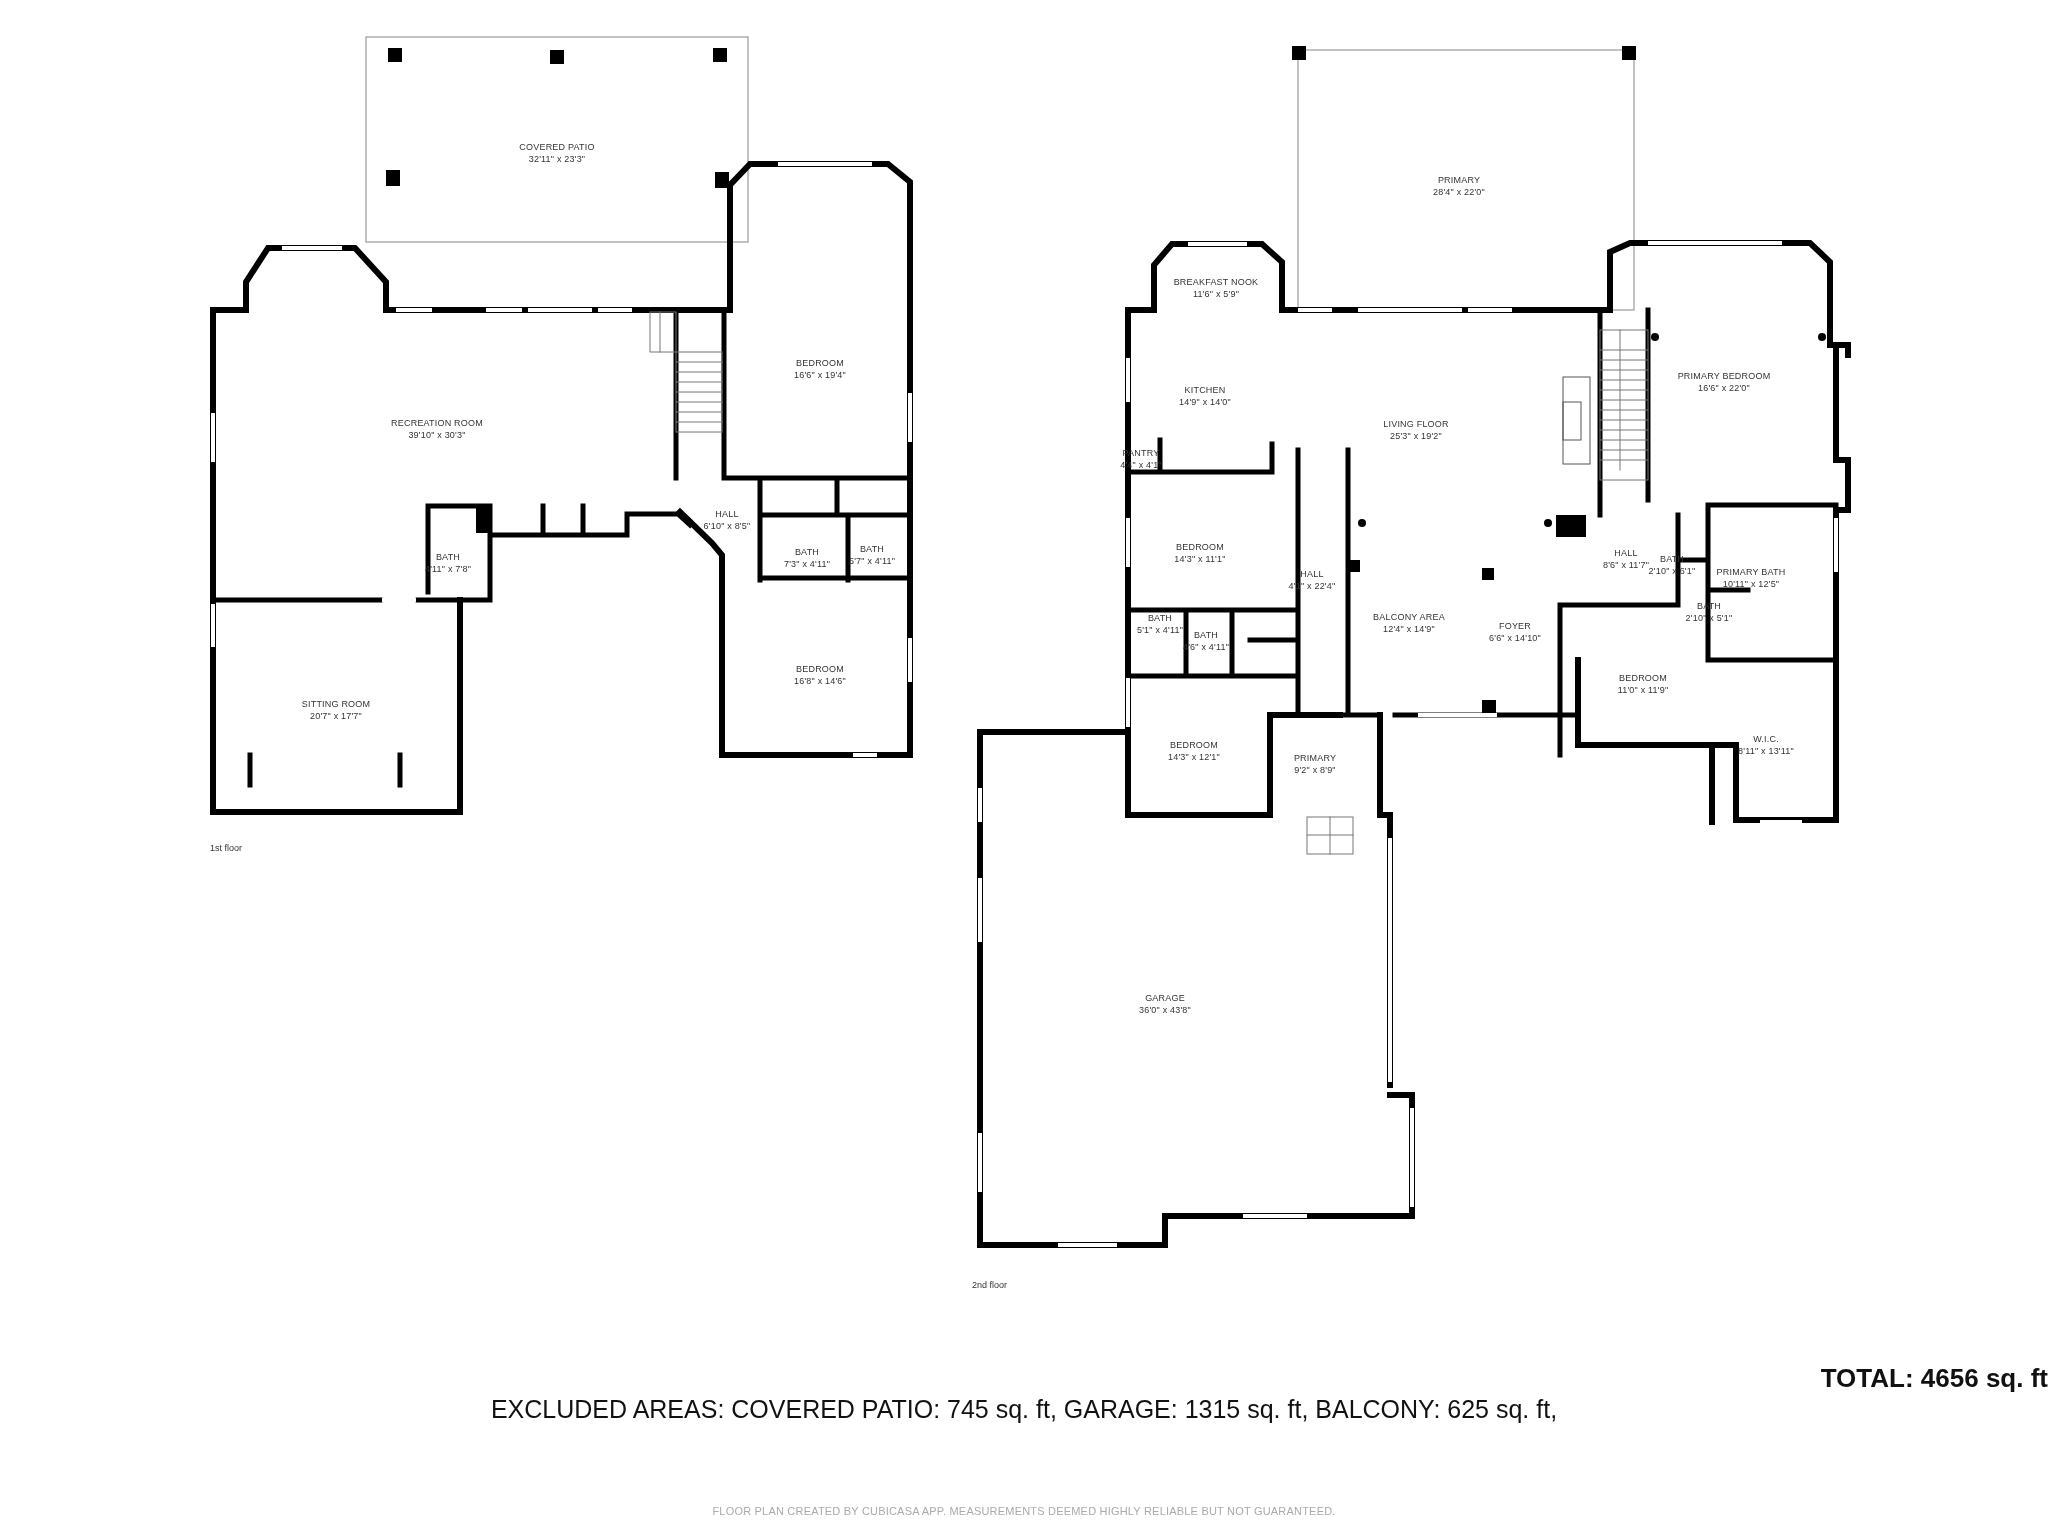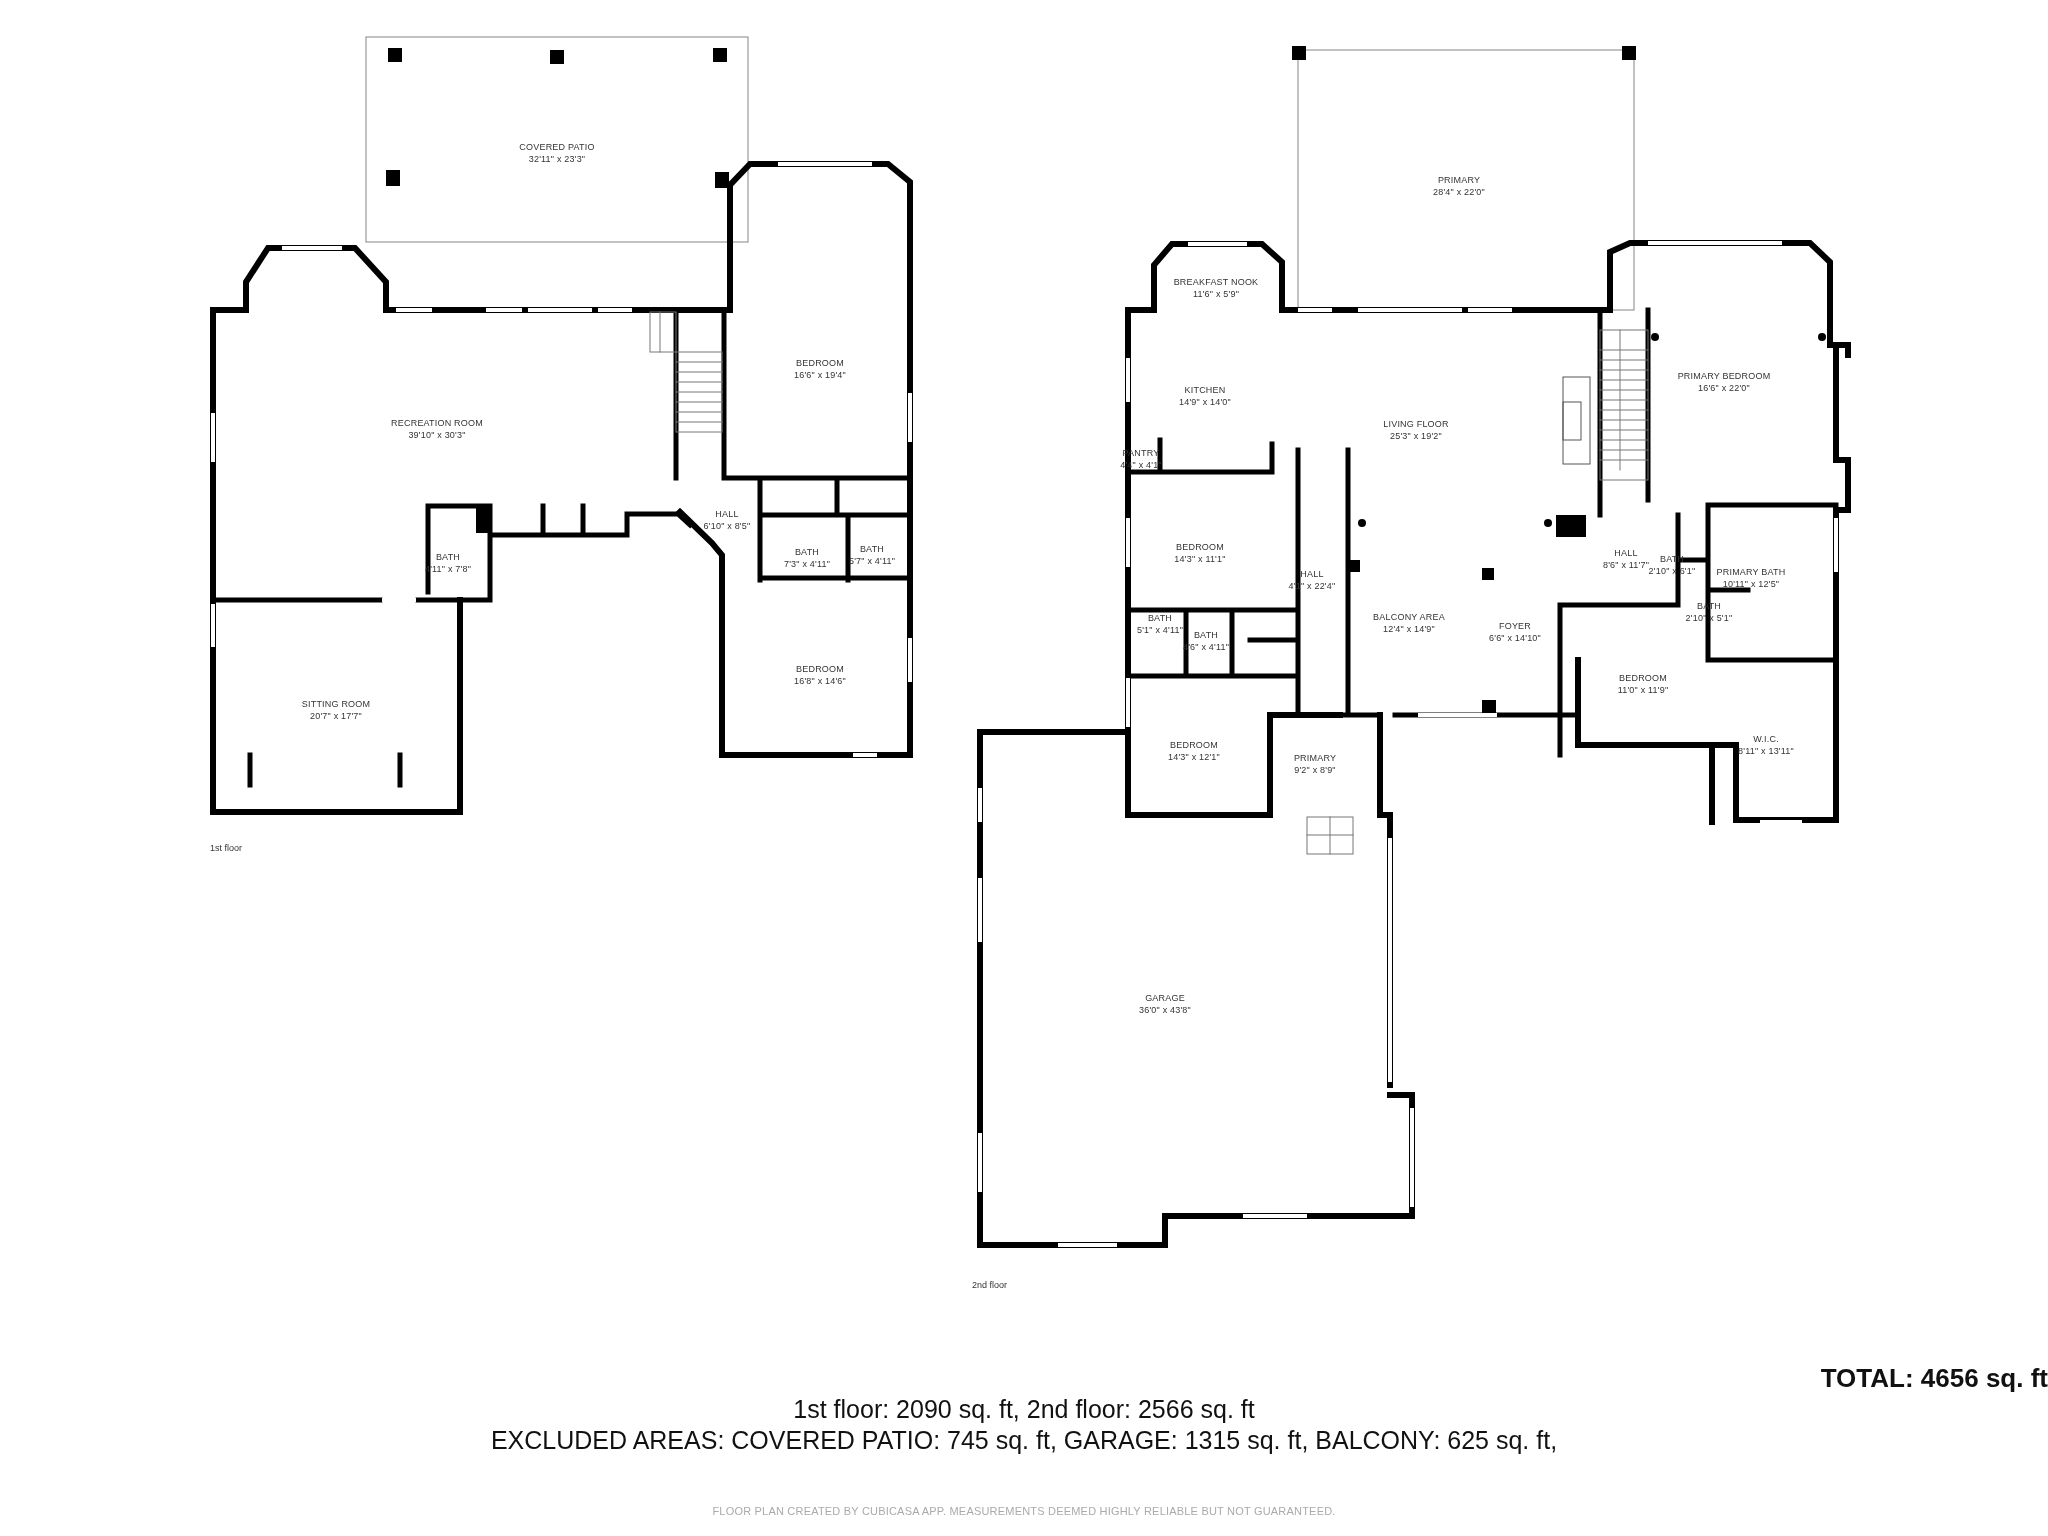--- a/index.html
+++ b/index.html
@@ -268,16 +268,15 @@
   <span class="dim">9'2" x 8'9"</span>
 </div>
 <div class="room-label" style="left:1165px;top:1004px">
   <span>GARAGE</span>
   <span class="dim">36'0" x 43'8"</span>
 </div>
 <div class="floor-label" style="left:972px;top:1280px">2nd floor</div>
 
 <div class="summary">
   <div class="total">TOTAL: 4656 sq. ft</div>
-  <div class="line">1st floor: 2090 sq. ft, 2nd floor: 2566 sq. ft</div>
   <div class="line">EXCLUDED AREAS: COVERED PATIO: 745 sq. ft, GARAGE: 1315 sq. ft, BALCONY: 625 sq. ft,</div>
 </div>
 <div class="disclaimer">FLOOR PLAN CREATED BY CUBICASA APP. MEASUREMENTS DEEMED HIGHLY RELIABLE BUT NOT GUARANTEED.</div>
 
 </body></html>

